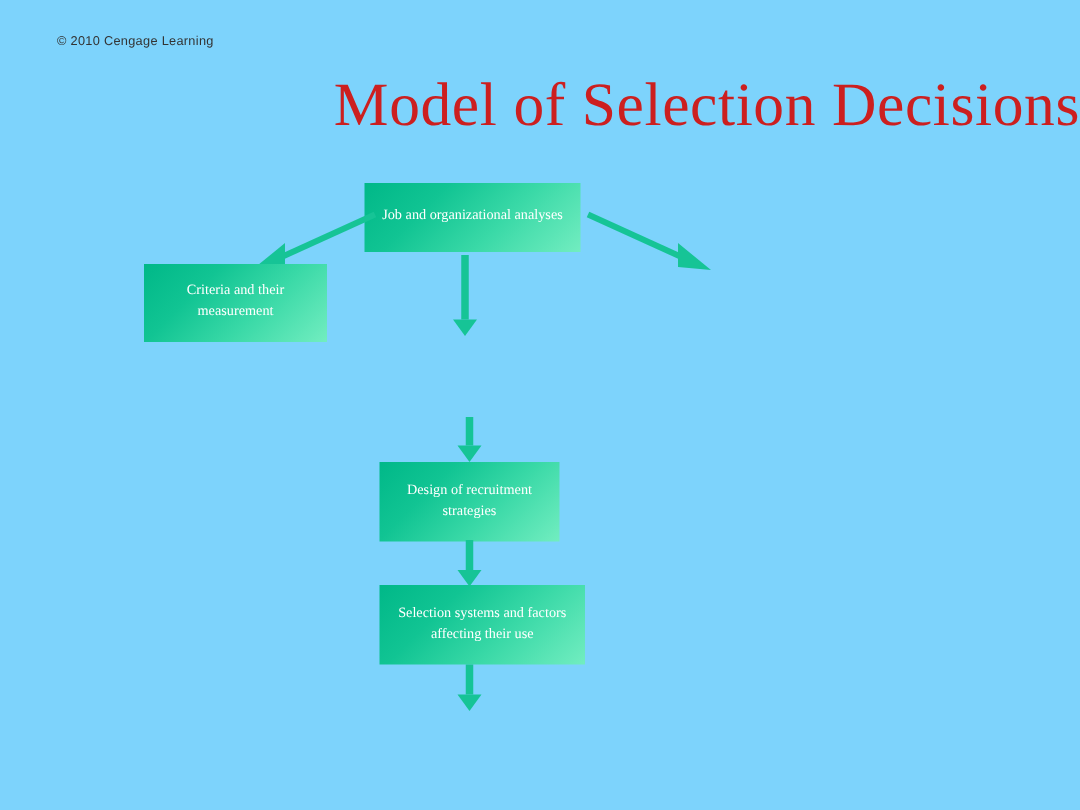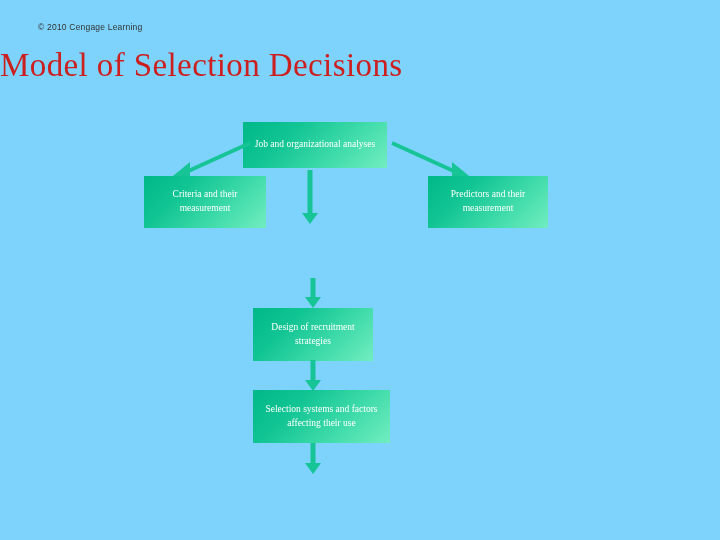--- a/index.html
+++ b/index.html
@@ -28,23 +28,23 @@
     font-size: 8.5px;
     color: #333333;
     letter-spacing: 0.2px;
     white-space: nowrap;
   }
   .slide-title {
     position: absolute;
     left: 0;
     top: 48px;
     width: 720px;
-    text-align: left;
+    text-align: right;
     font-family: "Liberation Serif", serif;
-    font-size: 33px;
+    font-size: 41px;
     color: #cc1f1f;
     letter-spacing: 0.4px;
     line-height: 1.05;
     white-space: nowrap;
   }
   .fbox {
     position: absolute;
     box-sizing: border-box;
     background: linear-gradient(135deg, #00b888 0%, #11c493 30%, #3ad9a7 62%, #72edc0 100%);
     color: #ffffff;
@@ -109,27 +109,24 @@
     </svg>
   </div>
 
   <div class="diagarrow" style="left:390px; top:140px;">
     <svg width="92" height="46" viewBox="0 0 92 46">
       <line x1="2" y1="3" x2="68" y2="33" stroke="#16c496" stroke-width="4"></line>
       <polygon points="84,40 62,22 62,38" fill="#16c496"></polygon>
     </svg>
   </div>
 
-  <div class="fbox" style="left:96px; top:176px; width:122px; height:52px;margin-left:48px;">
+  <div class="fbox" style="left:96px; top:176px; width:122px; height:52px;">
     <span>Criteria and their measurement</span>
   </div>
 
-  <div class="fbox" style="left:428px; top:176px; width:120px; height:52px;">
-    <span>Predictors and their measurement</span>
-  </div>
 
   <div class="varrow" style="left:296px; top:170px; width:28px; height:54px;">
     <div class="shaft" style="height:43px;"></div>
     <div class="head"></div>
   </div>
 
 
   <div class="varrow" style="left:299px; top:278px; width:28px; height:30px;">
     <div class="shaft" style="height:19px;"></div>
     <div class="head"></div>

